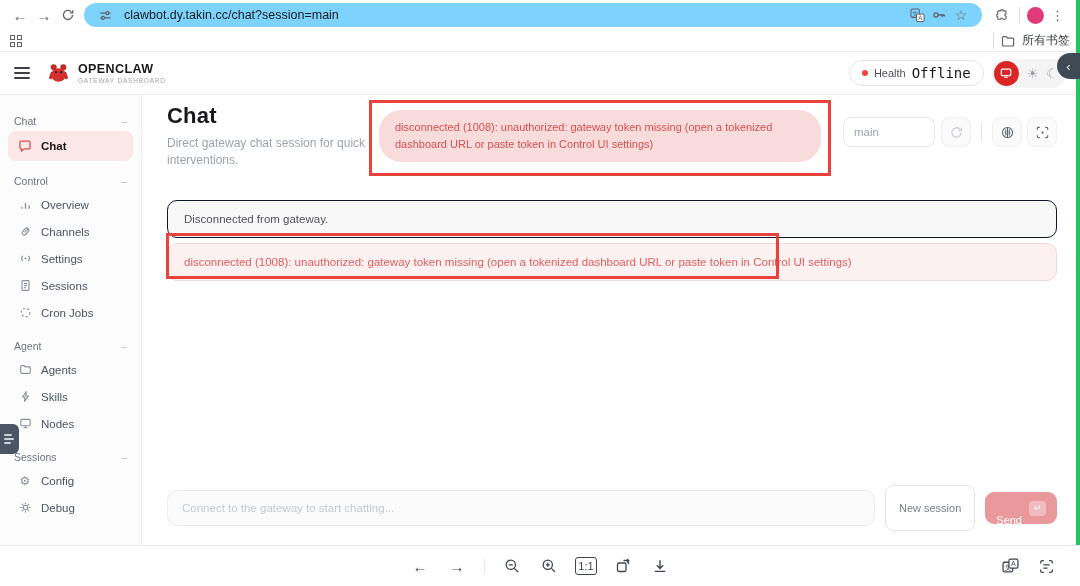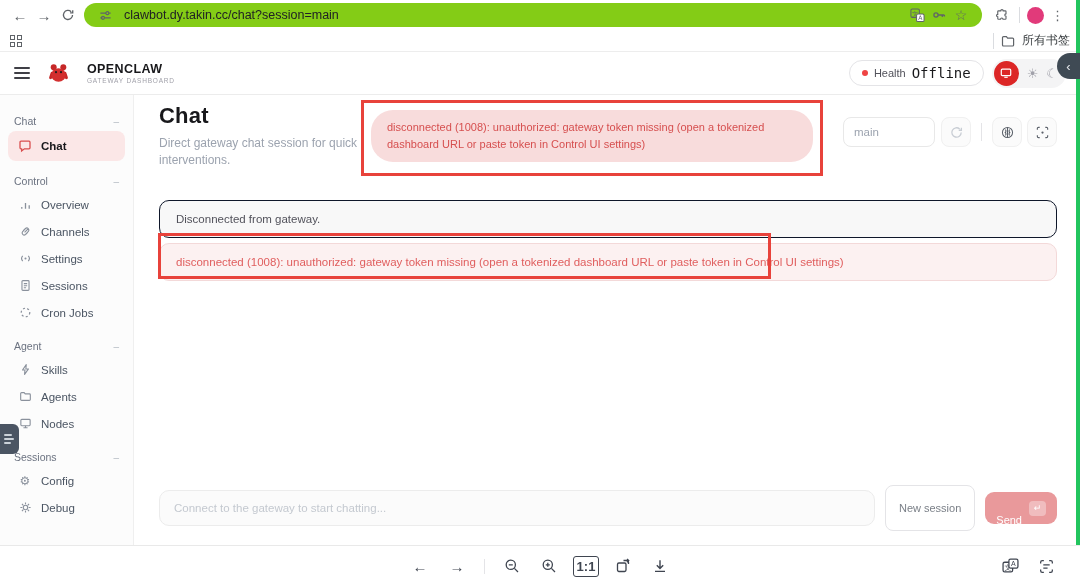--- a/index.html
+++ b/index.html
@@ -4,21 +4,21 @@
 <style>
   * { margin:0; padding:0; box-sizing:border-box; }
   html,body { background:#ddd; }
   body { font-family:"Liberation Sans", sans-serif; }
   .stage { position:relative; width:1080px; height:586px; background:#fff; overflow:hidden; }
 
   
   .browser-row { height:30px; background:#fff; display:flex; align-items:center; padding:0 8px; }
   .nav-glyph { width:24px; height:24px; display:flex; align-items:center; justify-content:center;
                color:#5f6368; font-size:15px; cursor:pointer; }
-  .omnibox { flex:0 0 auto; width:898px; height:24px; background:#84cc16; border-radius:13px;
+  .omnibox { flex:0 0 auto; width:898px; height:24px; background:#7dd3fc; border-radius:13px;
              display:flex; align-items:center; padding:0 10px; margin-left:4px; }
   .omnibox .url { flex:1; font-size:12.5px; color:#202124; margin-left:8px; white-space:nowrap; overflow:hidden; }
   .omni-ic { display:flex; align-items:center; justify-content:center; width:22px; height:22px; color:#5f6368; }
   .omni-ic.star { font-size:14px; }
   .after-box { display:flex; align-items:center; margin-left:8px; gap:7px; }
   .vsep { width:1px; height:16px; background:#dadce0; }
   .avatar { width:17px; height:17px; border-radius:50%; background:#e13a7a; }
   .dots { color:#5f6368; font-size:13px; letter-spacing:0; }
 
   .bookmarks-row { height:22px; background:#fff; border-bottom:1px solid #ededed; display:flex;
@@ -26,21 +26,21 @@
   .apps-grid { width:12px; height:12px; display:grid; grid-template-columns:5px 5px; grid-gap:2px; }
   .apps-grid i { width:5px; height:5px; border:1.4px solid #5f6368; display:block; }
   .bm-right { margin-left:auto; display:flex; align-items:center; gap:7px; }
   .bm-label { font-size:12px; color:#3c4043; }
 
   
   .app-header { height:43px; background:#fff; border-bottom:1px solid #ececec; display:flex;
                 align-items:center; padding:0 14px; }
   .burger { width:16px; display:flex; flex-direction:column; gap:3.5px; cursor:pointer; margin-right:16px; }
   .burger i { height:1.6px; background:#3f3f46; display:block; border-radius:1px; }
-  .brand { display:flex; align-items:center; gap:16px; }
+  .brand { display:flex; align-items:center; gap:7px; }
   .brand-text .t1 { font-size:12.5px; font-weight:800; color:#18181b; letter-spacing:.4px; }
   .brand-text .t2 { font-size:6.5px; color:#a1a1aa; letter-spacing:.8px; margin-top:1px; }
   .hdr-right { margin-left:auto; display:flex; align-items:center; gap:8px; }
   .health-pill { display:flex; align-items:center; gap:6px; border:1px solid #e4e4e7; background:#fff;
                  border-radius:999px; padding:4px 12px; }
   .health-dot { width:6px; height:6px; border-radius:50%; background:#ef4444; }
   .health-lbl { font-size:11px; color:#52525b; }
   .health-val { font-size:14px; font-family:"DejaVu Sans Mono", monospace; color:#18181b; }
   .theme-group { display:flex; align-items:center; gap:8px; background:#f4f4f5; border-radius:999px;
                  padding:2px 8px 2px 2px; }
@@ -68,21 +68,21 @@
   .main-head { display:flex; align-items:flex-start; }
   .page-head { width:202px; flex:0 0 auto; }
   .page-title { font-size:22px; font-weight:bold; color:#18181b; letter-spacing:.2px; }
   .page-sub { font-size:12px; color:#9ca3af; line-height:1.45; margin-top:6px; max-width:200px; }
 
   .ann-box { border:3.5px solid #e8423b; }
   .ann-box-1 { flex:0 0 auto; width:462px; padding:7px 7px 11px 7px; margin-top:-3px; }
   .err-pill { background:#f8dcdc; border-radius:22px; padding:9px 16px; font-size:11px;
               line-height:1.55; color:#d64f4f; }
 
-  .session-controls { margin-left:20px; display:flex; align-items:center; margin-top:14px; }
+  .session-controls { margin-left:12px; display:flex; align-items:center; margin-top:14px; }
   .session-input { width:92px; height:30px; border:1px solid #e8e8e8; border-radius:8px;
                    font-size:11.5px; color:#9ca3af; padding:0 10px; outline:none; background:#fff;
                    font-family:"Liberation Sans", sans-serif; }
   .sq-btn { width:30px; height:30px; border:1px solid #f0f0f0; background:#fbfbfb; border-radius:8px;
             display:flex; align-items:center; justify-content:center; cursor:pointer; }
   .ctl-sep { width:1px; height:18px; background:#e4e4e7; margin:0 10px; }
 
   .chat-log { margin-top:24px; position:relative; }
   .msg-card { border-radius:10px; padding:10px 16px; font-size:11.5px; line-height:1.4; }
   .msg-info { background:#f8f8f8; border:1px solid #0f172a; color:#52525b; margin-bottom:5px; }
@@ -113,21 +113,21 @@
                   justify-content:center; gap:2.5px; padding-left:4px; }
   .float-handle i { display:block; height:1.5px; background:#cbd2d9; border-radius:1px; }
   .float-handle i.l1 { width:8px; } .float-handle i.l2 { width:10px; } .float-handle i.l3 { width:7px; }
 
   
   .viewer-footer { height:41px; background:#fff; border-top:1px solid #e9e9e9; display:flex;
                    align-items:center; justify-content:center; gap:17px; position:relative; }
   .ft-ic { display:flex; align-items:center; justify-content:center; width:20px; height:20px;
            color:#3f4550; font-size:15px; cursor:pointer; }
   .ft-sep { width:1px; height:15px; background:#e4e4e7; }
-  .one2one { border:1.4px solid #3f4550; border-radius:3px; font-size:13px; font-weight:bold;
+  .one2one { border:1.4px solid #3f4550; border-radius:3px; font-size:11px; font-weight:normal;
              color:#3f4550; padding:2px 2.5px; }
   .ft-right { position:absolute; right:24px; display:flex; gap:16px; align-items:center; }
   svg { display:block; }
 </style>
 </head>
 <body>
 
 <div class="stage">
 
   <div class="browser-row">
@@ -299,32 +299,32 @@
         <span class="itxt">Cron Jobs</span>
       </div>
 
       <div class="side-section">
         <span class="lbl">Agent</span>
         <span class="dash">–</span>
       </div>
       <div class="side-item">
         <span class="ic">
           <svg width="13" height="13" viewBox="0 0 14 14" fill="none" stroke="currentColor" stroke-width="1.2">
+            <path d="M1.8 3.8a1 1 0 0 1 1-1h2.7l1.2 1.4h4.5a1 1 0 0 1 1 1v5a1 1 0 0 1-1 1H2.8a1 1 0 0 1-1-1z"></path>
+            </svg>
+        </span>
+        <span class="itxt">Agents</span>
+      </div>
+      <div class="side-item">
+        <span class="ic">
+          <svg width="13" height="13" viewBox="0 0 14 14" fill="none" stroke="currentColor" stroke-width="1.2">
             <path d="M7.8 1.8 3.8 7.6h2.6L6 12.2l4.2-5.8H7.4z" stroke-linejoin="round"></path>
             </svg>
         </span>
         <span class="itxt">Skills</span>
-      </div>
-      <div class="side-item">
-        <span class="ic">
-          <svg width="13" height="13" viewBox="0 0 14 14" fill="none" stroke="currentColor" stroke-width="1.2">
-            <path d="M1.8 3.8a1 1 0 0 1 1-1h2.7l1.2 1.4h4.5a1 1 0 0 1 1 1v5a1 1 0 0 1-1 1H2.8a1 1 0 0 1-1-1z"></path>
-            </svg>
-        </span>
-        <span class="itxt">Agents</span>
       </div>
       <div class="side-item">
         <span class="ic">
           <svg width="13" height="13" viewBox="0 0 14 14" fill="none" stroke="currentColor" stroke-width="1.2">
             <rect x="2" y="2.6" width="10" height="6.8" rx="1"></rect>
               <path d="M7 9.4v2M4.8 11.6h4.4"></path>
             </svg>
         </span>
         <span class="itxt">Nodes</span>
       </div>

